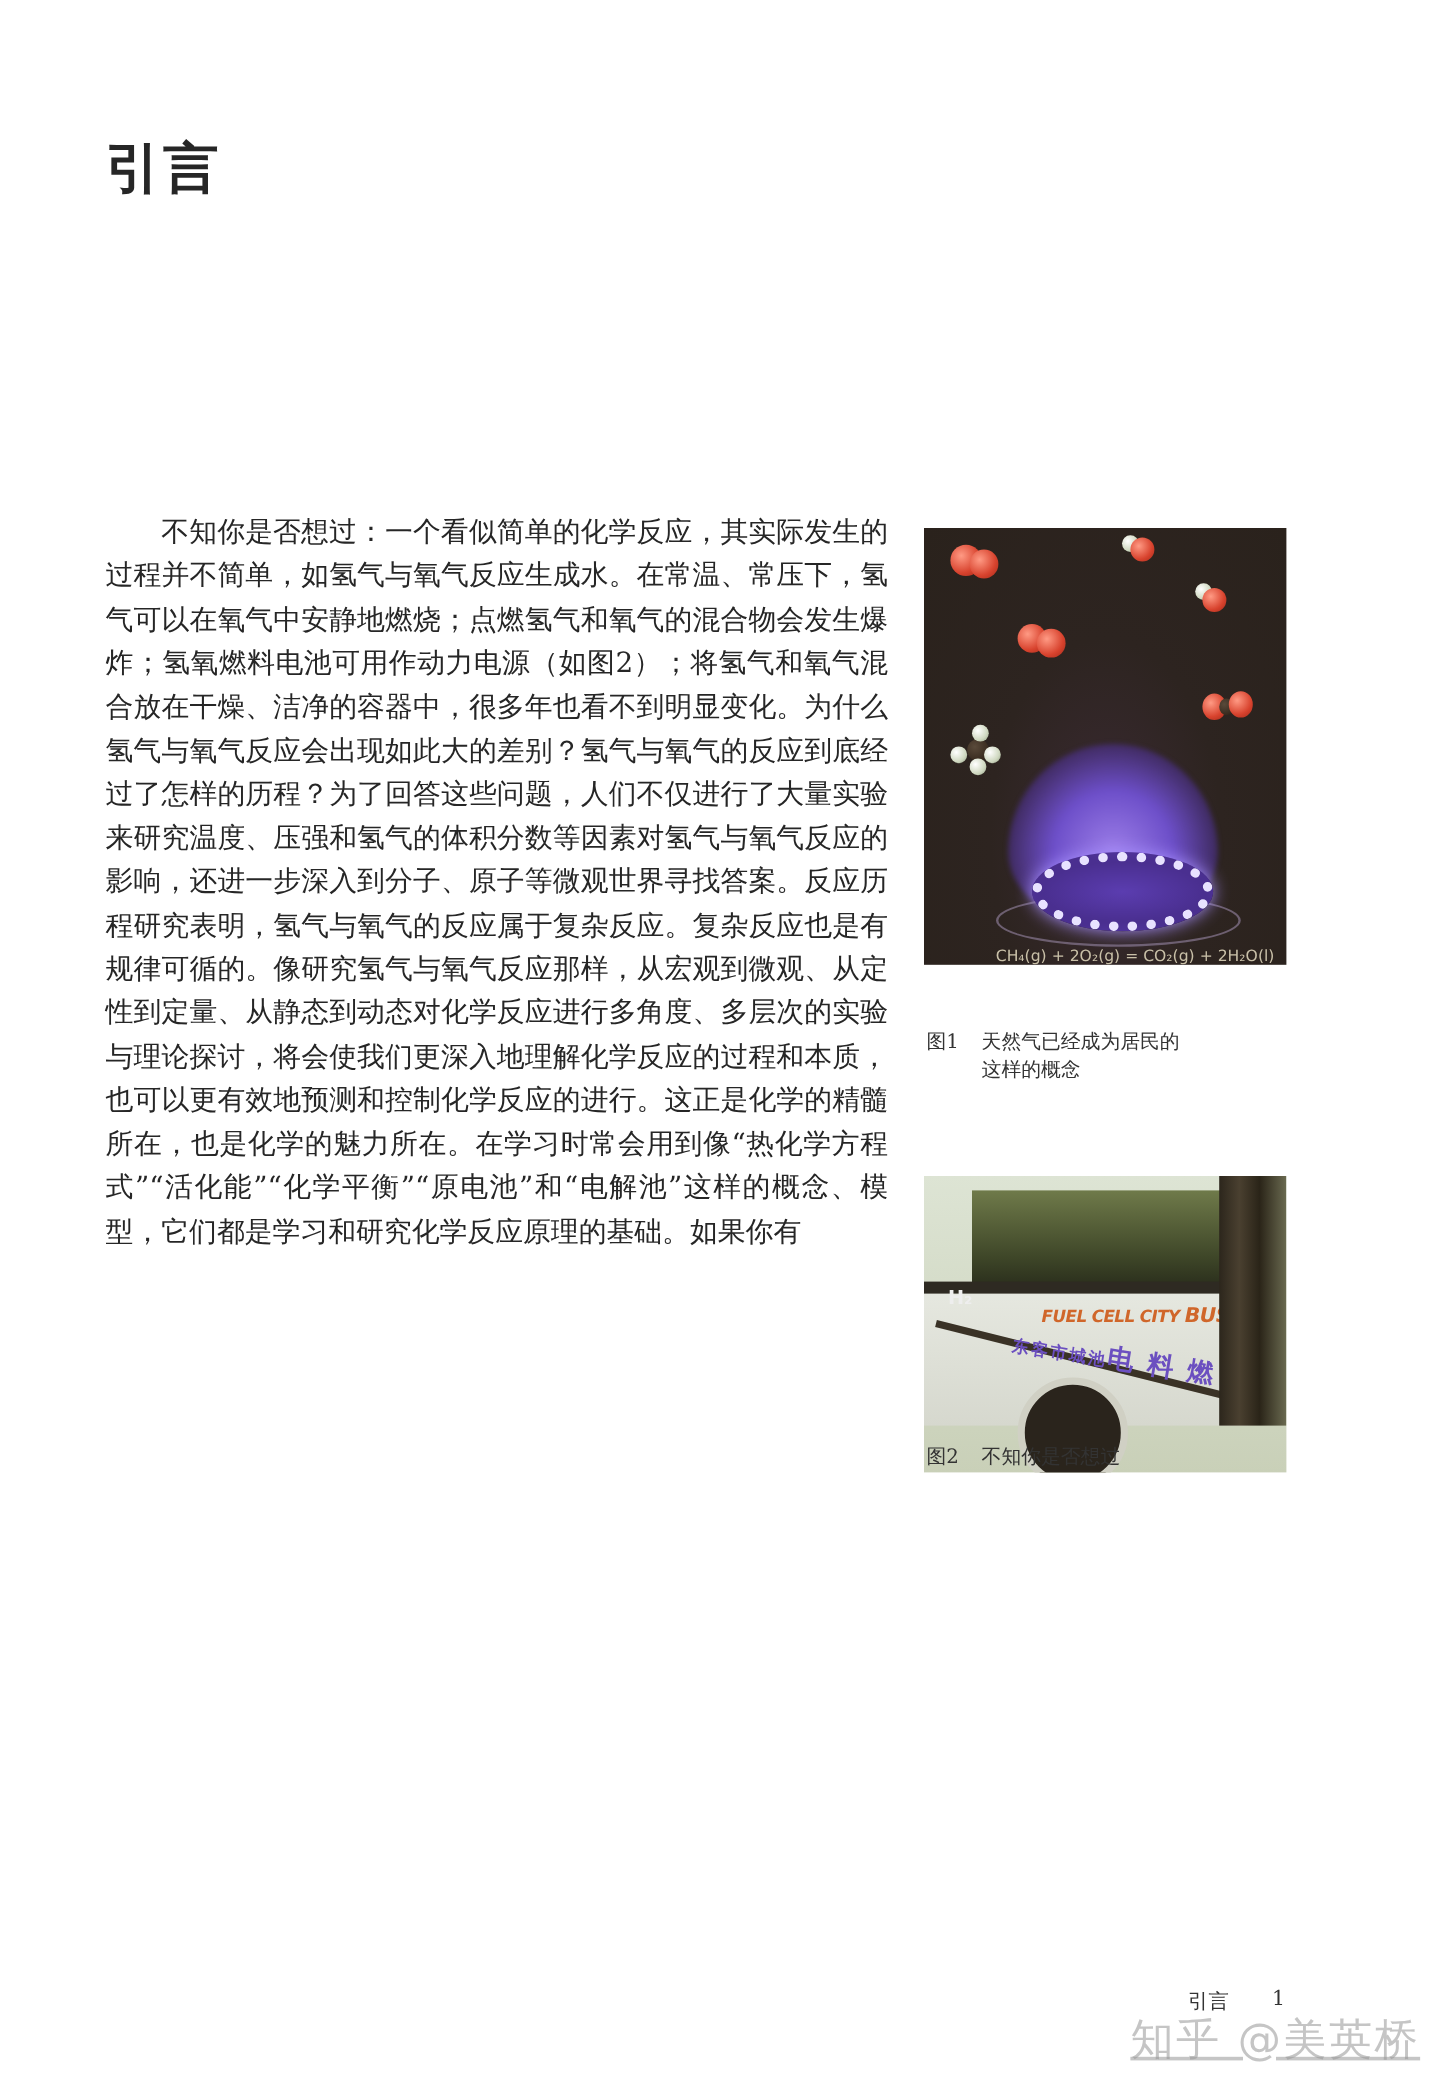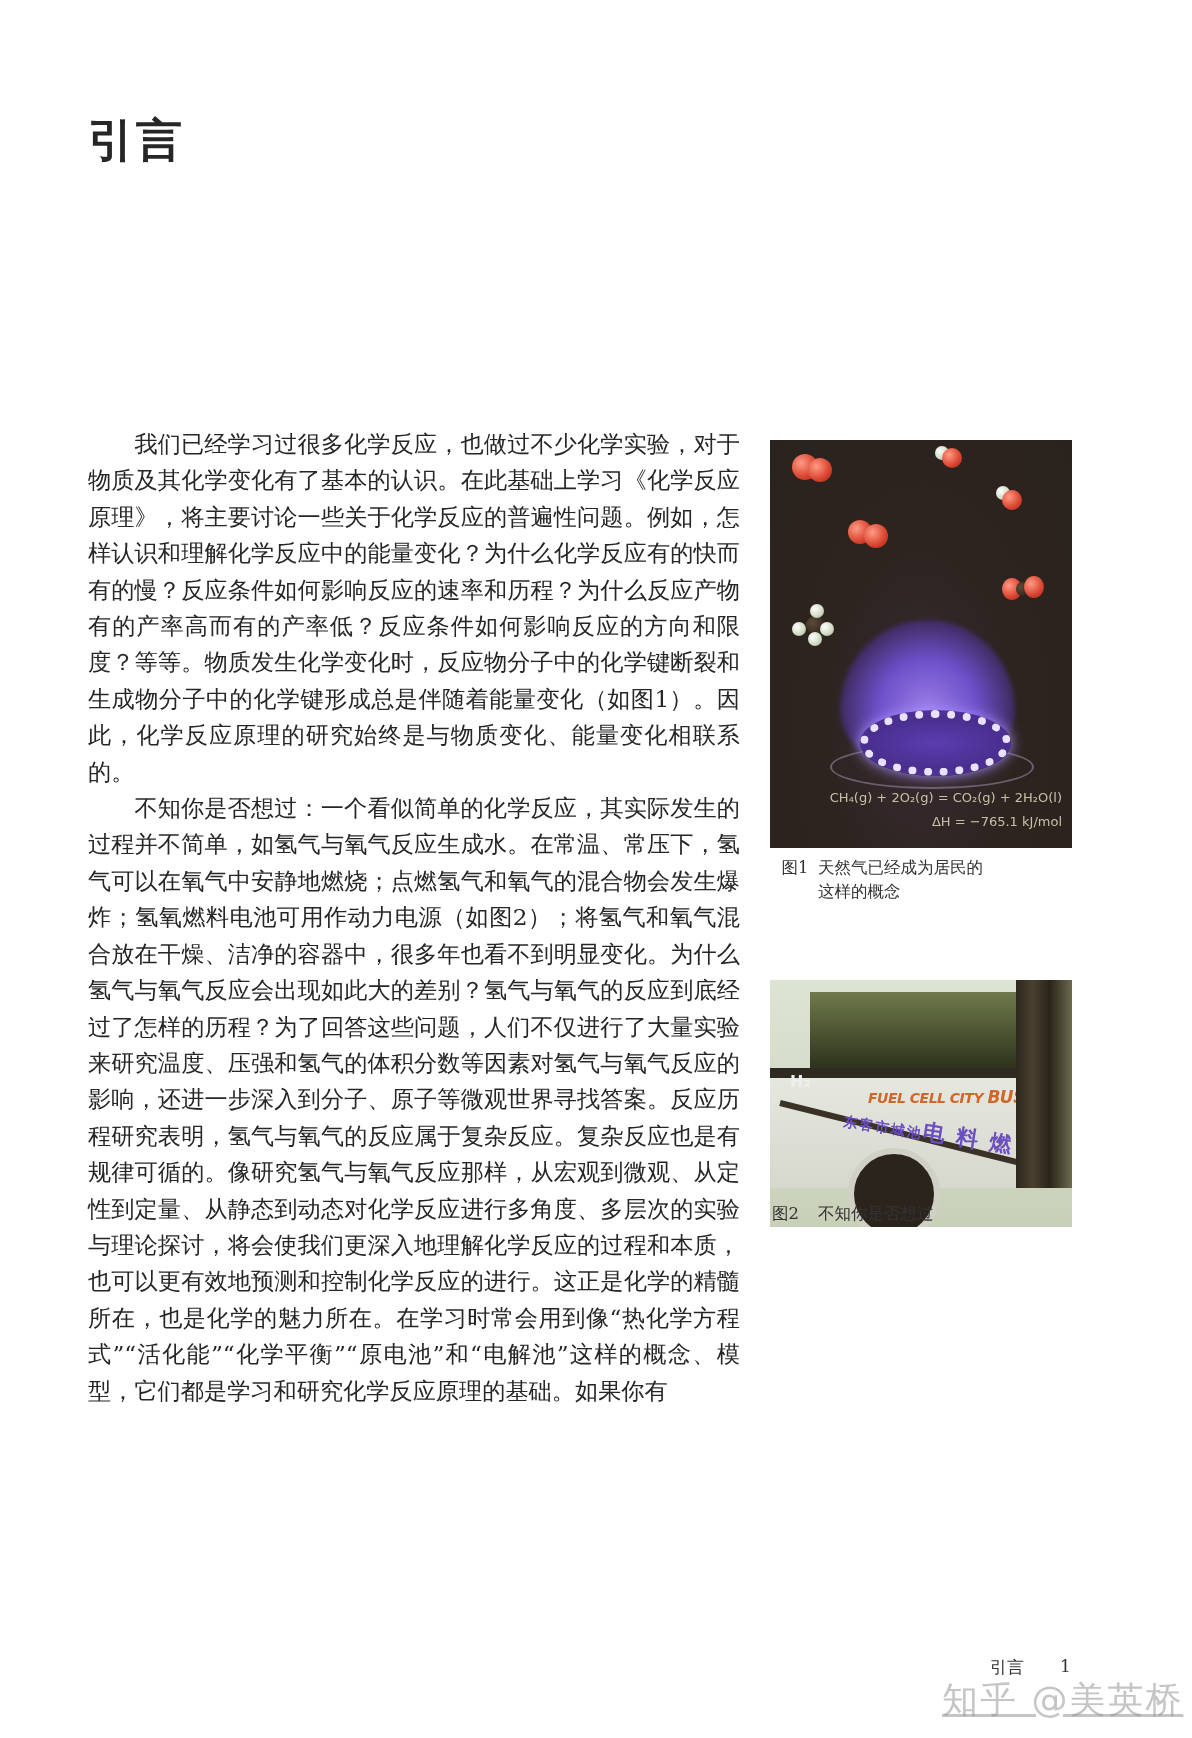--- a/index.html
+++ b/index.html
@@ -15,21 +15,21 @@
     font-family: "DejaVu Serif", serif;
   }
   .body-col {
     position: absolute; left: 88px; top: 426px; width: 652px;
     font-size: 23.2px; line-height: 36.4px; color: #262626;
     text-align: justify; text-justify: inter-character;
   }
   .body-col p { margin: 0; text-indent: 2em; }
 
   .fig { position: absolute; }
-  .fig1 { left: 770px; top: 440px; width: 302px; height: 408px;
+  .fig1 { left: 770px; top: 440px; width: 302px; height: 364px;
     background: radial-gradient(ellipse at 50% 70%, #3a2a32 0%, #2d2420 45%, #2a221c 100%);
     overflow: hidden; }
   .flame { position: absolute; left: 70px; top: 180px; width: 175px; height: 150px;
     border-radius: 50% 50% 45% 45% / 60% 60% 40% 40%;
     background: radial-gradient(ellipse at 50% 60%, #9c7ee8 0%, #6d4fc9 40%, rgba(80,50,160,0.5) 70%, rgba(60,40,100,0) 100%);
     filter: blur(2px); }
   .burner { position: absolute; left: 90px; top: 270px; width: 135px; height: 50px;
     border-radius: 50%; border: 8px dotted #e8e2ff;
     background: radial-gradient(ellipse, #5b3db0 0%, #4a2f90 70%);
     box-shadow: 0 0 14px #a890ff; }
@@ -39,21 +39,21 @@
     background: radial-gradient(circle at 35% 35%, #ff9a84, #d8432e 60%, #a02818); }
   .mol.h { background: radial-gradient(circle at 35% 35%, #ffffff, #cfd8c0 60%, #8d9a80); }
   .mol.c { background: radial-gradient(circle at 35% 35%, #5a4a3a, #2a1e14); }
   .eq { position: absolute; left: 10px; right: 10px; font-family: "DejaVu Sans", sans-serif;
     color: #c9c0a8; font-size: 13px; text-align: right; }
   .eq1 { top: 350px; }
   .eq2 { top: 374px; }
 
   .caption { position: absolute; font-size: 16.5px; color: #333; line-height: 24px; }
   .caption .num { display: inline-block; width: 46px; }
-  .cap1 { left: 772px; top: 856px; text-align: center; }
+  .cap1 { left: 772px; top: 856px; }
   .cap1b { left: 818px; top: 880px; }
   .cap2 { left: 772px; top: 1202px; }
 
   .fig2 { left: 770px; top: 980px; width: 302px; height: 247px; overflow: hidden;
     background: linear-gradient(180deg, #dde4d4 0%, #c9d0b8 100%); }
   .bus-window { position: absolute; left: 40px; top: 12px; width: 210px; height: 80px;
     background: linear-gradient(180deg, #6f7a4a 0%, #3e4628 70%, #2a2e1c 100%); }
   .bus-body { position: absolute; left: 0; top: 95px; width: 270px; height: 113px;
     background: linear-gradient(180deg, #e6e8e0 0%, #d6d8ce 100%); }
   .bus-stripe { position: absolute; left: 0; top: 88px; width: 260px; height: 10px; background: #2e2a22; }
@@ -75,21 +75,20 @@
   .watermark { position: absolute; left: 942px; top: 1676px; font-size: 36px; color: rgba(150,150,150,0.55);
     font-family: "DejaVu Sans", sans-serif; letter-spacing: 2px;
     text-shadow: 1px 1px 0 rgba(255,255,255,0.8); text-decoration: underline; }
 </style>
 </head>
 <body>
 
 <div class="title">引言</div>
 
 <div class="body-col">
-  <p>我们已经学习过很多化学反应，也做过不少化学实验，对于物质及其化学变化有了基本的认识。在此基础上学习《化学反应原理》，将主要讨论一些关于化学反应的普遍性问题。例如，怎样认识和理解化学反应中的能量变化？为什么化学反应有的快而有的慢？反应条件如何影响反应的速率和历程？为什么反应产物有的产率高而有的产率低？反应条件如何影响反应的方向和限度？等等。物质发生化学变化时，反应物分子中的化学键断裂和生成物分子中的化学键形成总是伴随着能量变化（如图1）。因此，化学反应原理的研究始终是与物质变化、能量变化相联系的。</p>
   <p>不知你是否想过：一个看似简单的化学反应，其实际发生的过程并不简单，如氢气与氧气反应生成水。在常温、常压下，氢气可以在氧气中安静地燃烧；点燃氢气和氧气的混合物会发生爆炸；氢氧燃料电池可用作动力电源（如图2）；将氢气和氧气混合放在干燥、洁净的容器中，很多年也看不到明显变化。为什么氢气与氧气反应会出现如此大的差别？氢气与氧气的反应到底经过了怎样的历程？为了回答这些问题，人们不仅进行了大量实验来研究温度、压强和氢气的体积分数等因素对氢气与氧气反应的影响，还进一步深入到分子、原子等微观世界寻找答案。反应历程研究表明，氢气与氧气的反应属于复杂反应。复杂反应也是有规律可循的。像研究氢气与氧气反应那样，从宏观到微观、从定性到定量、从静态到动态对化学反应进行多角度、多层次的实验与理论探讨，将会使我们更深入地理解化学反应的过程和本质，也可以更有效地预测和控制化学反应的进行。这正是化学的精髓所在，也是化学的魅力所在。在学习时常会用到像“热化学方程式”“活化能”“化学平衡”“原电池”和“电解池”这样的概念、模型，它们都是学习和研究化学反应原理的基础。如果你有</p>
 </div>
 
 <div class="fig fig1">
   <div class="mol" style="left:22px;top:14px;width:26px;height:26px;"></div>
   <div class="mol" style="left:38px;top:18px;width:24px;height:24px;"></div>
   <div class="mol" style="left:78px;top:80px;width:24px;height:24px;"></div>
   <div class="mol" style="left:94px;top:84px;width:24px;height:24px;"></div>
   <div class="mol h" style="left:165px;top:6px;width:14px;height:14px;"></div>
   <div class="mol" style="left:172px;top:8px;width:20px;height:20px;"></div>

